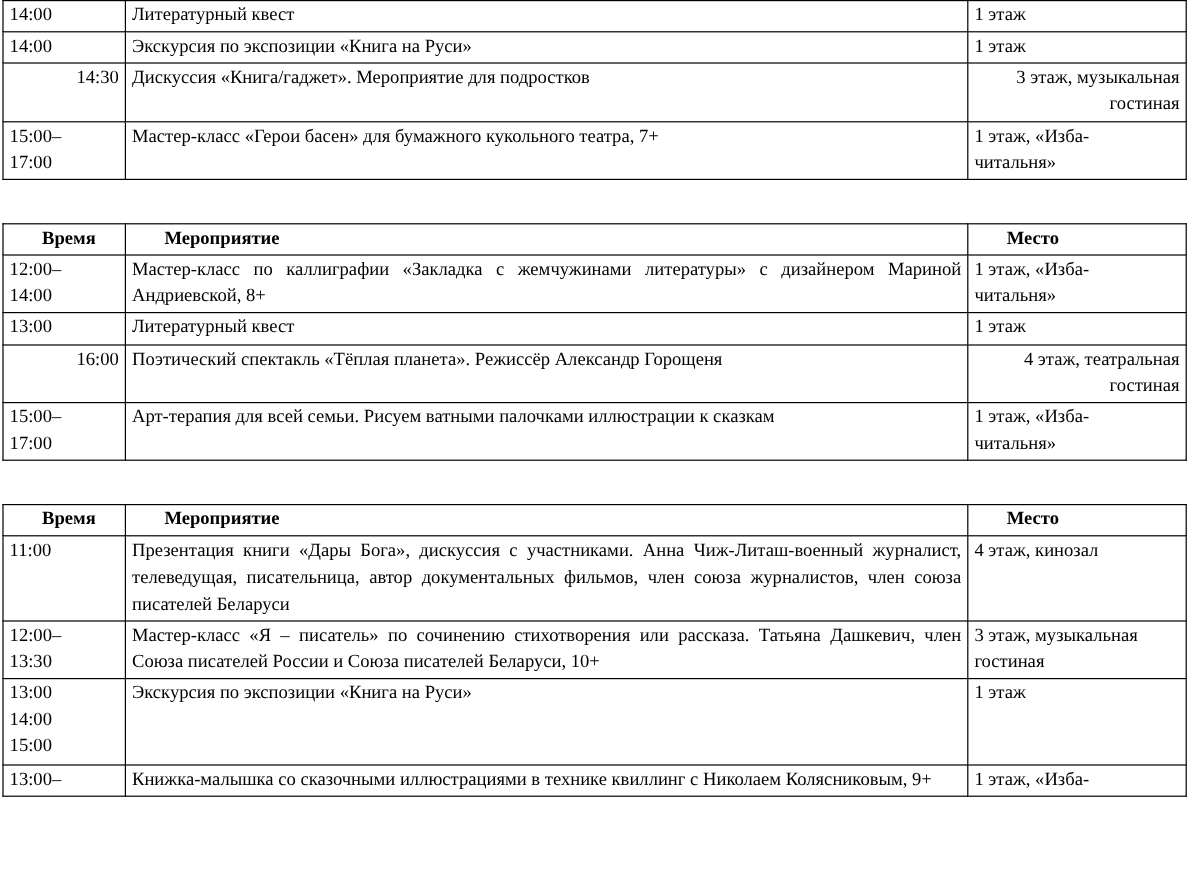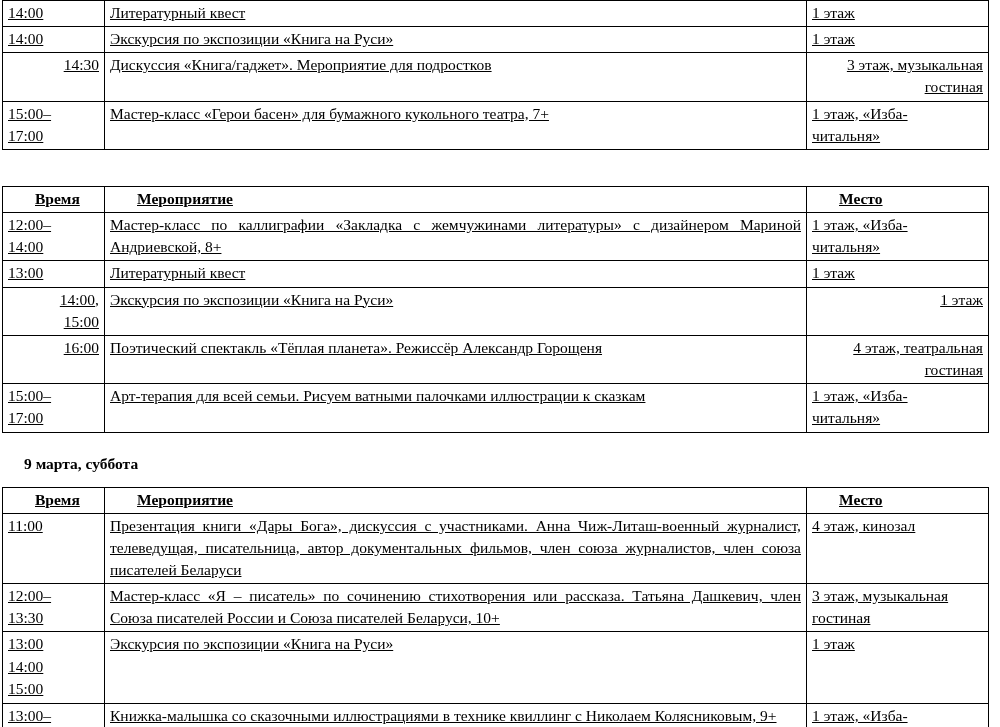--- a/index.html
+++ b/index.html
@@ -29,21 +29,20 @@
     table-layout: fixed;
     font-size: 15.5px;
     line-height: 1.43;
   }
   .sched-table td, .sched-table th {
     border: 1px solid #000000;
     vertical-align: top;
     padding: 1px 5px 2px 5px;
     font-weight: normal;
     text-align: left;
-    text-decoration: underline;
   }
   .sched-table th {
     font-weight: bold;
     padding-left: 32px;
   }
   .col-time  { width: 102px; }
   .col-event { width: 702px; }
   .col-place { width: 182px; }
 
   .cell-event.justify {
@@ -154,30 +153,20 @@
             <td class="cell-time time-lines">
               <span>13:00</span>
             </td>
             <td class="cell-event justify">Литературный квест</td>
             <td class="cell-place time-lines">
               <span>1 этаж</span>
             </td>
           </tr>
           <tr class="r-tall-1">
             <td class="cell-time time-lines">
-              <span>14:00,</span>
-              <span>15:00</span>
-            </td>
-            <td class="cell-event justify">Экскурсия по экспозиции «Книга на Руси»</td>
-            <td class="cell-place time-lines">
-              <span>1 этаж</span>
-            </td>
-          </tr>
-          <tr class="r-tall-1">
-            <td class="cell-time time-lines">
               <span>16:00</span>
             </td>
             <td class="cell-event justify">Поэтический спектакль «Тёплая планета». Режиссёр Александр Горощеня</td>
             <td class="cell-place time-lines">
               <span>4 этаж, театральная</span>
               <span>гостиная</span>
             </td>
           </tr>
           <tr class="r-tall-2">
             <td class="cell-time time-lines">
@@ -186,21 +175,20 @@
             </td>
             <td class="cell-event justify">Арт-терапия для всей семьи. Рисуем ватными палочками иллюстрации к сказкам</td>
             <td class="cell-place time-lines">
               <span>1 этаж, «Изба-</span>
               <span>читальня»</span>
             </td>
           </tr>
         </tbody>
       </table>
       <div class="gap-before-heading"></div>
-      <div class="section-heading">9 марта, суббота</div>
       <div class="gap-after-heading"></div>
       <table class="sched-table">
         <colgroup>
           <col class="col-time">
           <col class="col-event">
           <col class="col-place">
         </colgroup>
         <thead>
           <tr>
             <th>Время</th>

